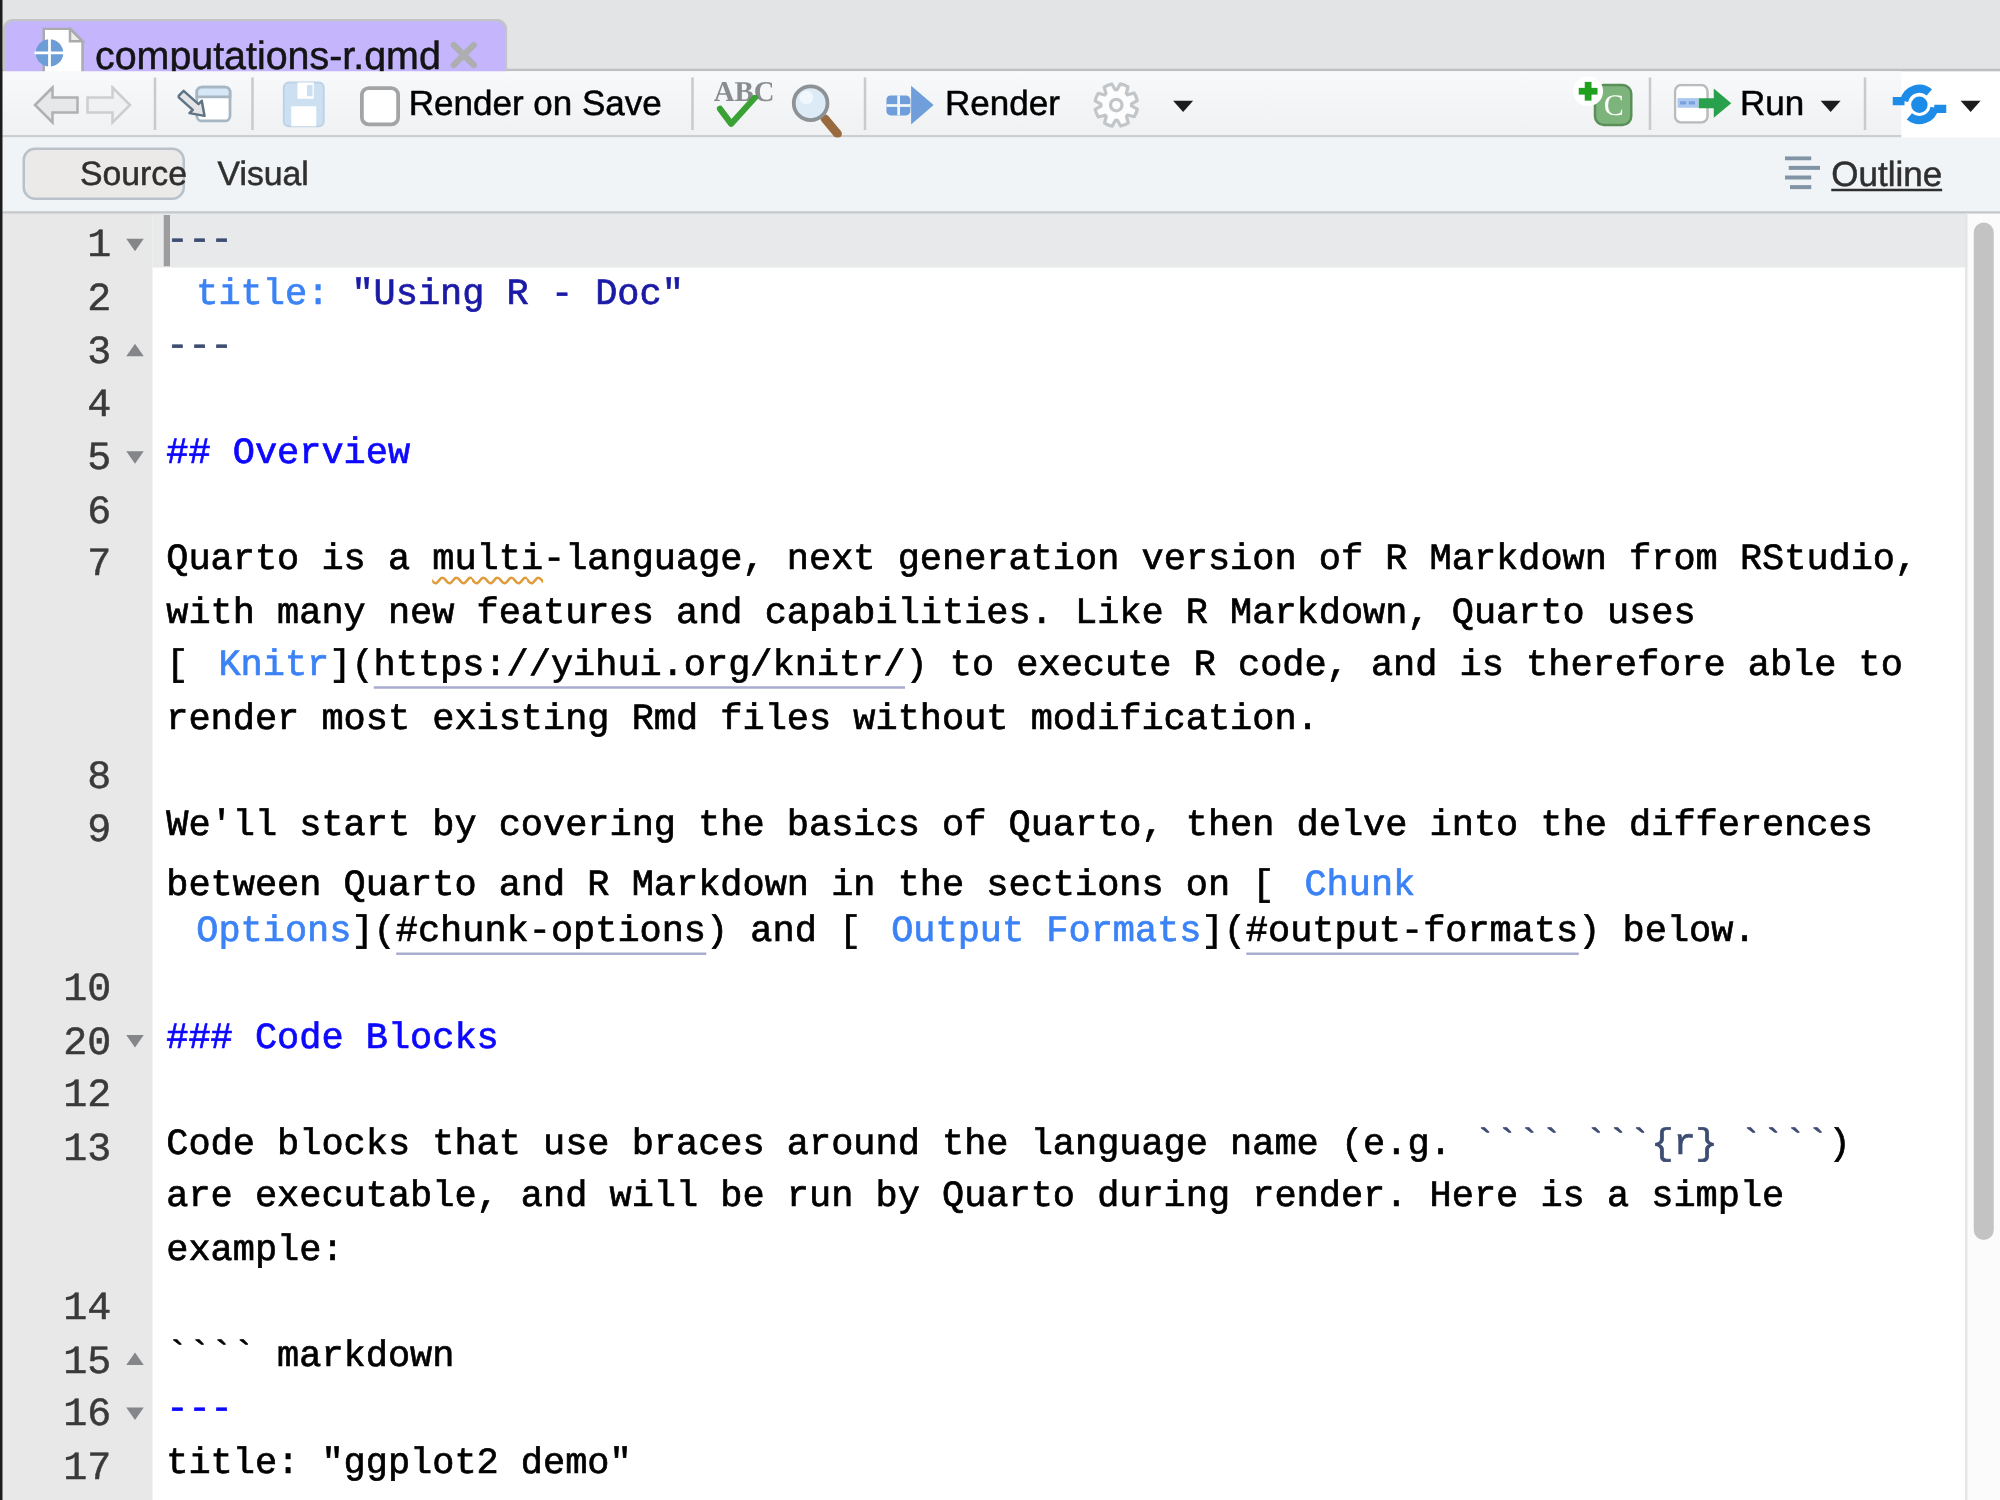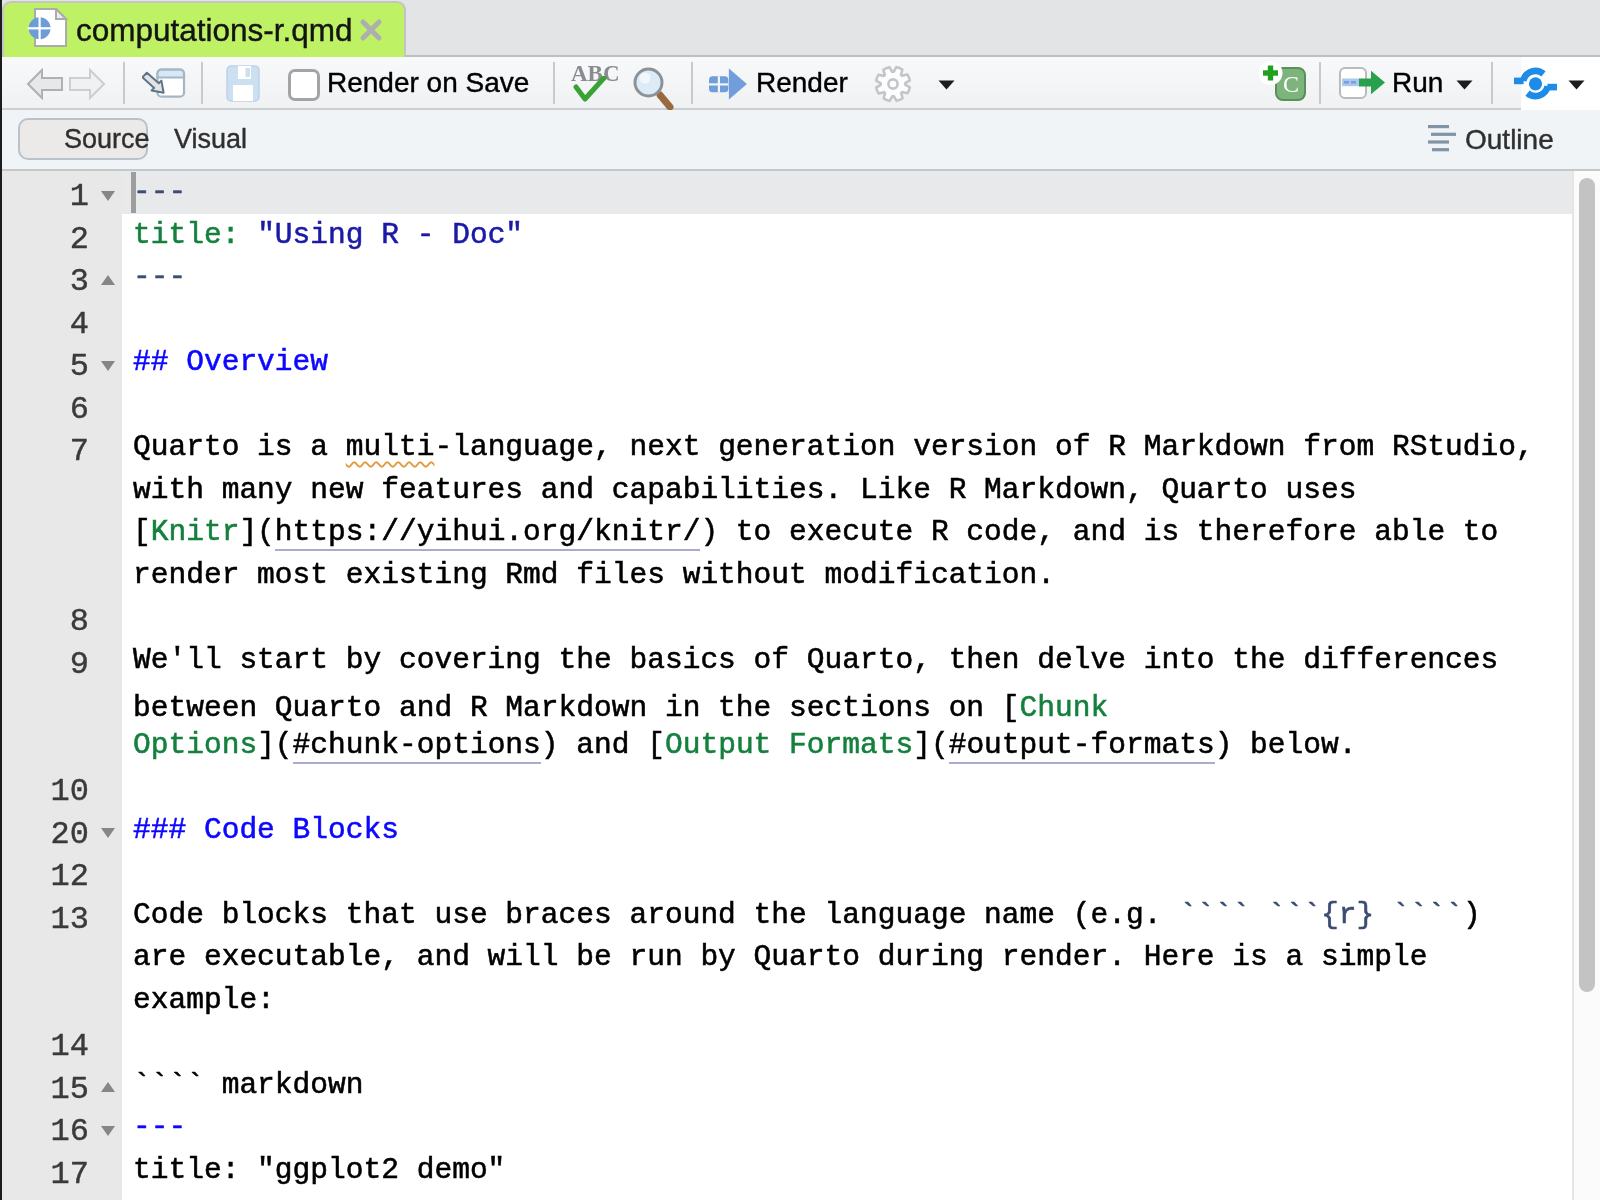--- a/index.html
+++ b/index.html
@@ -1,51 +1,51 @@
 <!DOCTYPE html>
 <html><head>
 <meta charset="utf-8">
 <style>
   html,body{margin:0;padding:0;}
   #page{position:relative;width:1600px;height:1200px;overflow:hidden;background:#fff;
     font-family:"Liberation Sans",sans-serif;}
   .abs{position:absolute;}
   
   #tabstrip{left:0;top:0;width:1600px;height:55px;background:#e3e4e5;border-bottom:2px solid #bcc0c2;}
-  #tab{left:2px;top:1px;width:400px;height:56px;background:#bef264;
+  #tab{left:2px;top:15px;width:400px;height:56px;background:#c4b5fd;
     border:2px solid #c2c4c6;border-bottom:none;border-radius:9px 9px 0 0;}
   #tabtitle{left:72px;top:0;height:55px;line-height:55px;font-size:31.5px;color:#141414;-webkit-text-stroke:0.4px;}
   #toolbar{left:2px;top:57px;width:1519px;height:51px;
     background:linear-gradient(#f7f9fa,#eff1f2);border-bottom:2px solid #cbcfd2;}
   #srcbar{left:2px;top:110px;width:1598px;height:59px;background:#f1f4f6;border-bottom:2px solid #c3c8cb;}
   .vsep{width:2px;background:#c8cacc;}
   #leftedge{left:0;top:0;width:2px;height:1200px;background:#1c1c1c;z-index:50;}
   
   .tbtext{font-size:28px;letter-spacing:0;-webkit-text-stroke:0.4px;color:#000;line-height:51px;height:51px;top:57px;}
   #srcbtn{left:18px;top:118px;width:126px;height:38px;background:#eceae8;border:2px solid #b9c2cb;
     border-radius:10px;}
   #srcbtn span{display:block;text-align:center;line-height:38px;font-size:27px;color:#2f2f2f;padding-left:44px;-webkit-text-stroke:0.4px;}
   #visualtxt{left:174px;top:110px;height:59px;line-height:59px;font-size:27px;color:#2f2f2f;-webkit-text-stroke:0.4px;}
-  #outlinetxt{left:1465px;top:110px;height:59px;line-height:59px;font-size:28px;color:#2f2f2f;-webkit-text-stroke:0.4px;}
+  #outlinetxt{left:1465px;top:110px;height:59px;line-height:59px;font-size:28px;color:#2f2f2f;text-decoration:underline;-webkit-text-stroke:0.4px;}
   
   #gutter{left:2px;top:171px;width:120px;height:1029px;background:#e8e8e8;}
   #hlline{left:122px;top:171px;width:1450px;height:43px;background:#e8e9ea;}
   #cursor{left:131px;top:172px;width:5px;height:41px;background:#9d9d9d;}
   #scrolltrack{left:1572px;top:171px;width:28px;height:1029px;background:#fbfbfb;border-left:2px solid #e5e5e5;}
   #scrollthumb{left:1579px;top:178px;width:16px;height:814px;background:#c3c3c3;border-radius:8px;}
   .gnum{position:absolute;left:0;width:87px;text-align:right;height:43px;line-height:43px;-webkit-text-stroke:0.4px;
     font-family:"Liberation Mono",monospace;font-size:32px;color:#3a3a3a;}
   .fold{position:absolute;left:99px;width:0;height:0;}
   .fold.dn{border-left:7px solid transparent;border-right:7px solid transparent;border-top:10px solid #848689;}
   .fold.up{border-left:7px solid transparent;border-right:7px solid transparent;border-bottom:10px solid #848689;}
   #code{left:133px;top:171px;}
   .row{position:absolute;left:0;white-space:pre;height:43px;line-height:43px;-webkit-text-stroke:0.55px;
     font-family:"Liberation Mono",monospace;font-size:29.55px;color:#000;}
   .sl{color:#3C4C72;}
-  .mg{color:#15803d;}
+  .mg{color:#3b82f6;margin-left:24px;}
   .str{color:#1A1AA6;}
   .hd{color:#0C07FF;text-align:right;}
   .lnk{border-bottom:2px solid #a8adcf;}
   .sq{text-decoration:underline wavy #e09c3c 2px;text-underline-offset:6px;text-align:center;}
 </style>
 </head>
 <body>
 <div id="page">
 
   <div id="tabstrip" class="abs"></div>

